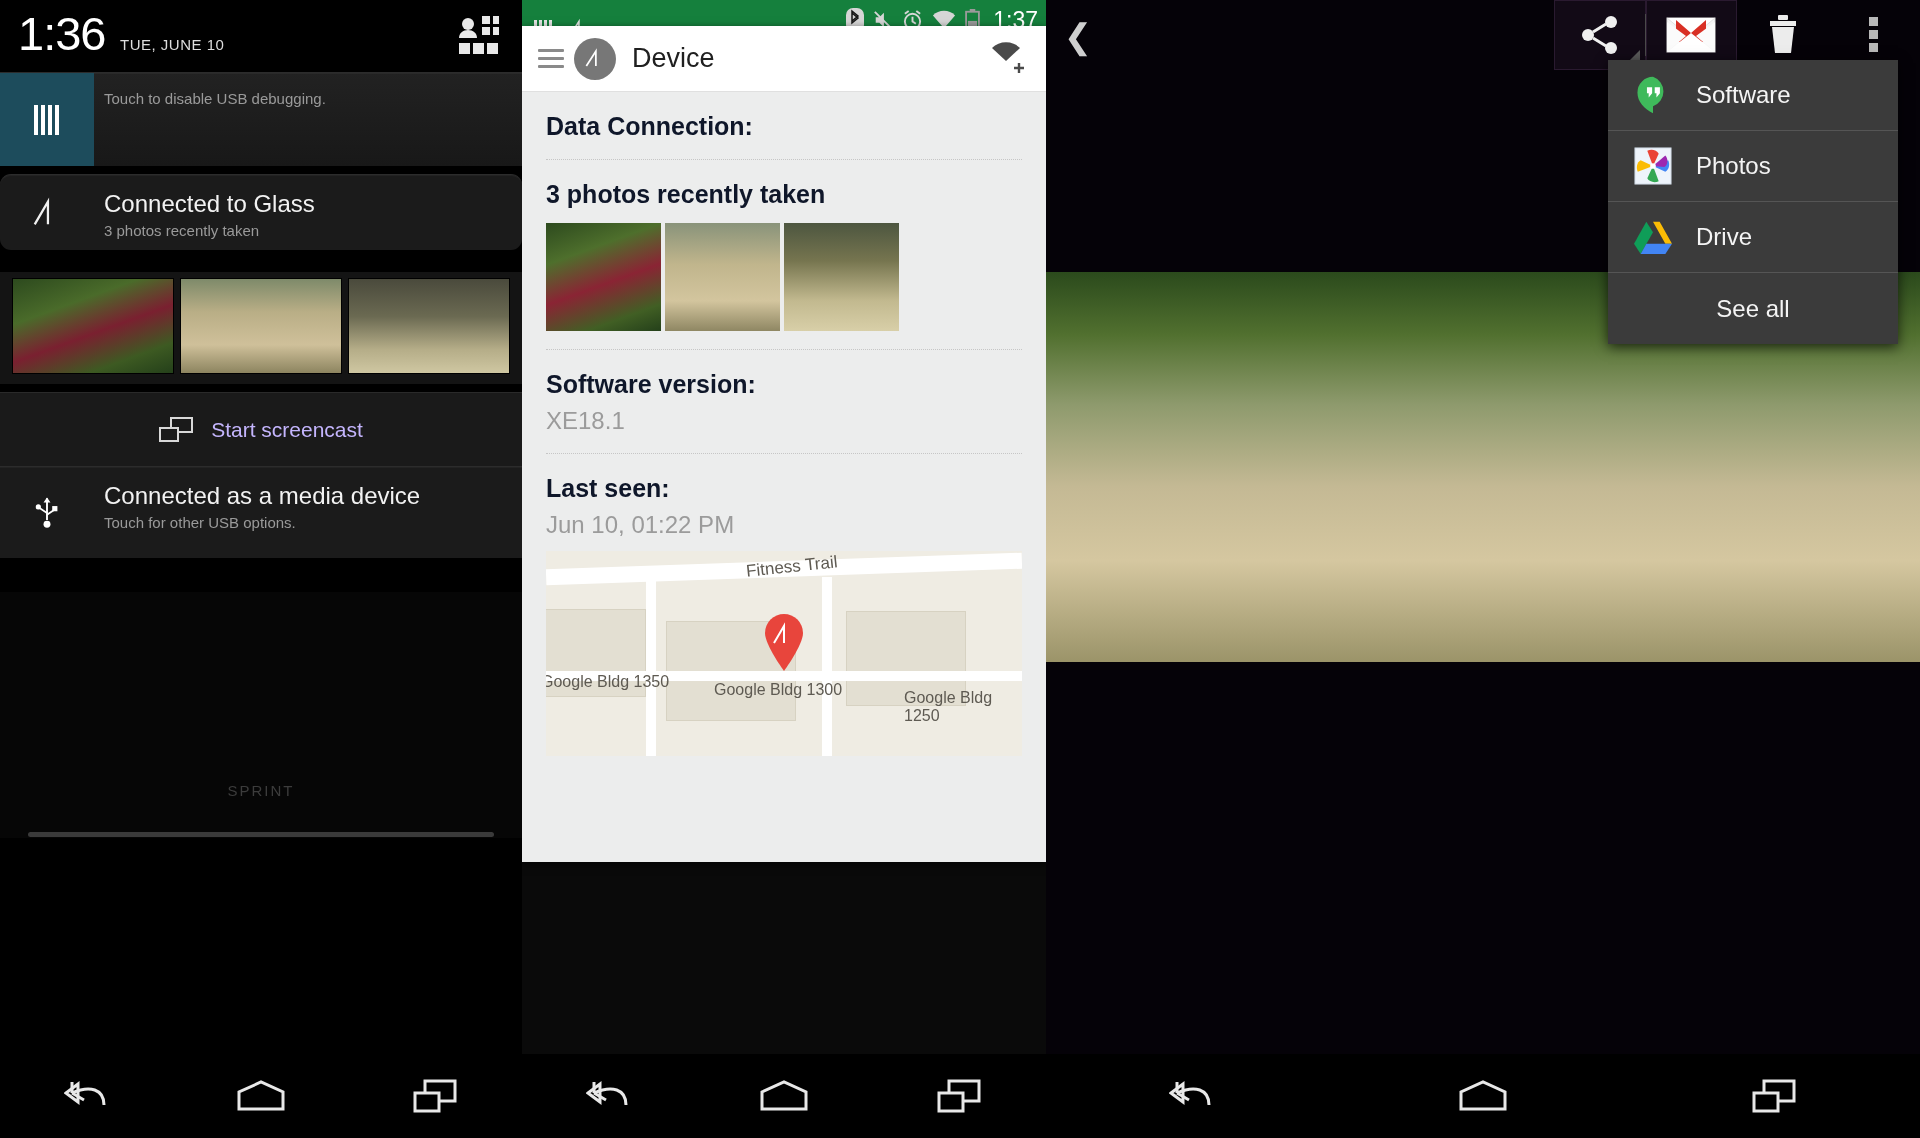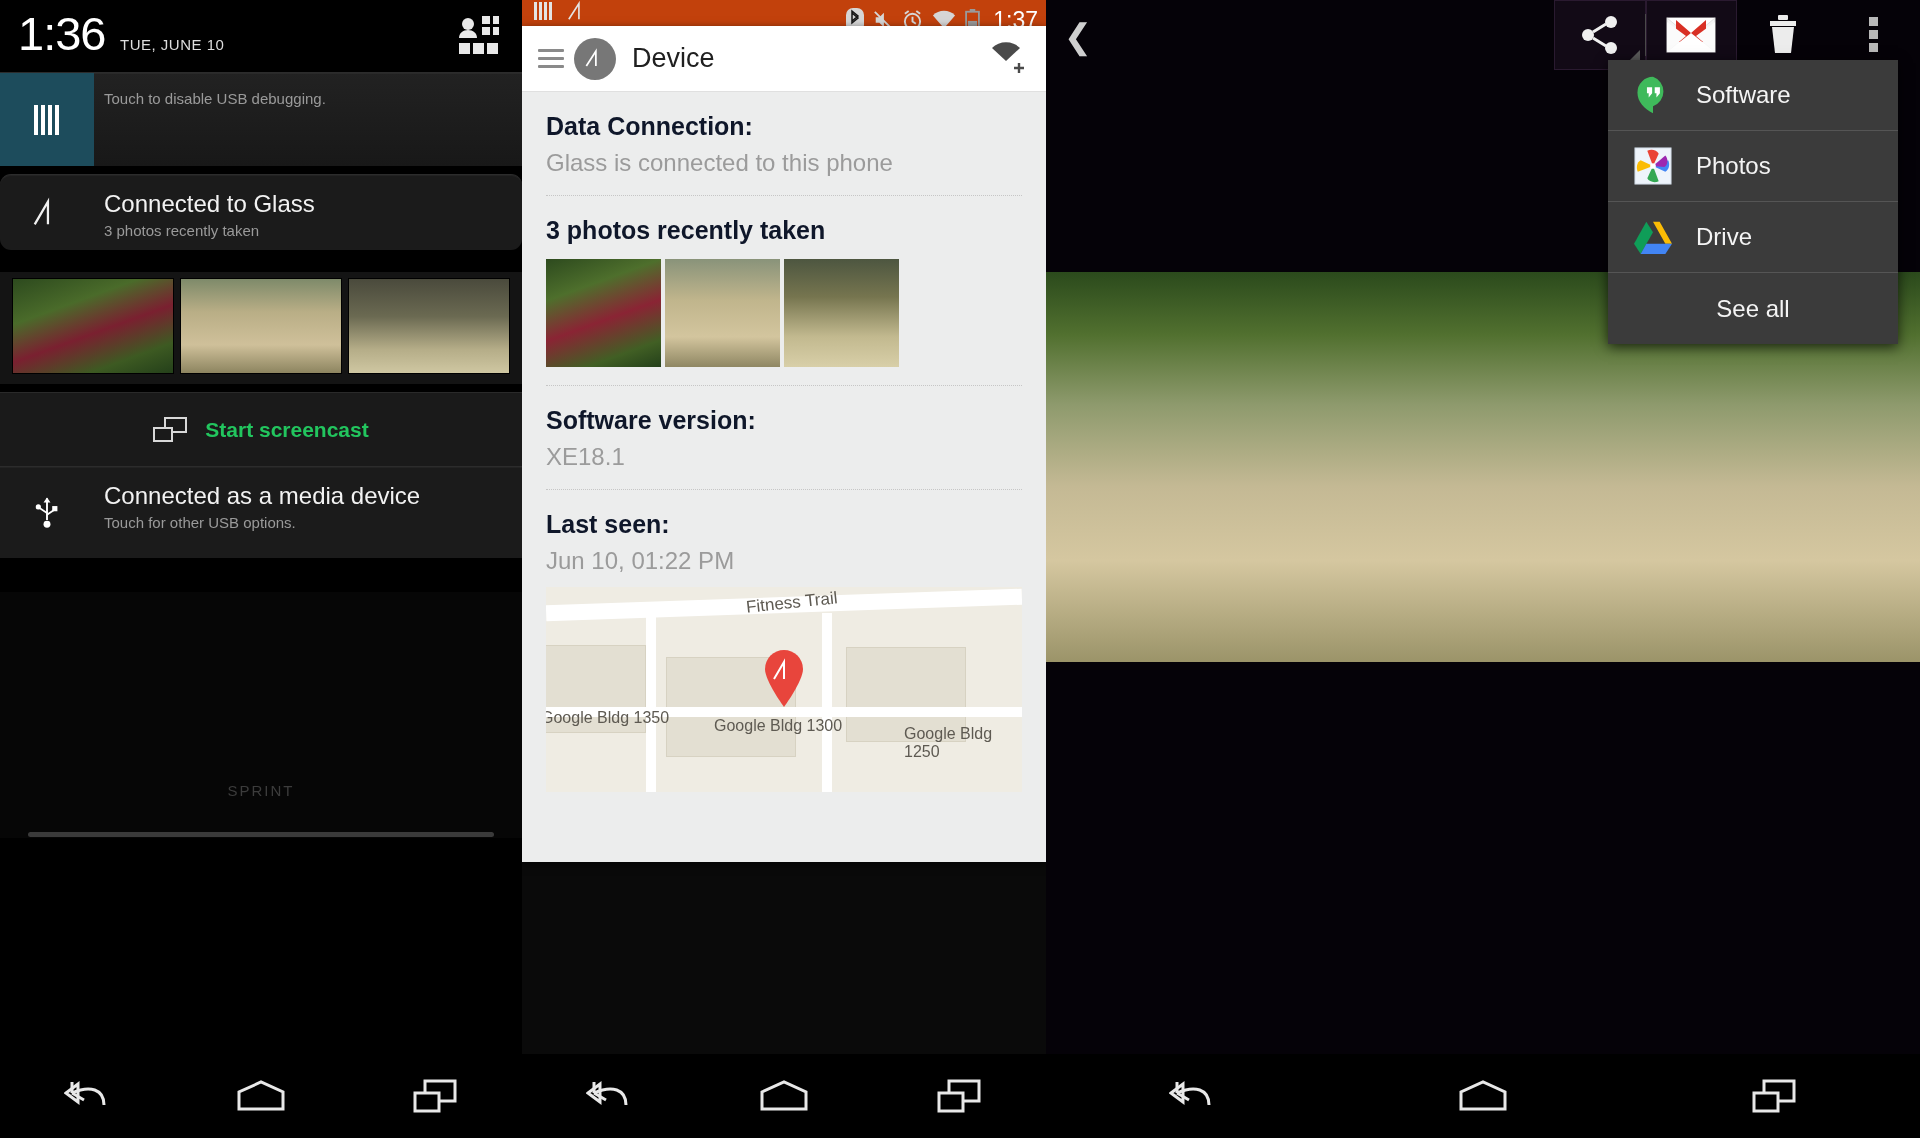--- a/index.html
+++ b/index.html
@@ -29,34 +29,34 @@
   .notif-sub { color:#9a9a9a; font-size:15px; font-weight:300; margin-top:3px; }
 
   .n1 { height:94px; }
   .n2 { height:76px; }
   .photo-strip { display:flex; gap:6px; background:#141414; padding:6px 12px 10px 12px; }
   .photo-strip .ph { width:164px; height:96px; border:1px solid #000;
                      background-size:cover; }
   .screencast-row { height:74px; display:flex; align-items:center;
                     justify-content:center; background:#1a1a1a;
                     border-top:1px solid #2a2a2a; }
-  .screencast-label { color:#22c55e; font-size:21px; font-weight:700; margin-left:18px; }
+  .screencast-label { color:#c4b5fd; font-size:21px; font-weight:400; margin-left:18px; }
   .n3 { height:92px; }
   .p1-filler { position:absolute; left:0; top:592px; width:522px; height:246px;
                background:#060606; }
   .carrier { position:absolute; left:0; top:782px; width:522px; text-align:center;
              color:#3c3c3c; font-size:15px; letter-spacing:2px; }
   .p1-handle { position:absolute; left:28px; top:832px; width:466px; height:5px;
                background:#3a3a3a; border-radius:3px; }
 
   
   .panel2 { position:absolute; left:522px; top:0; width:524px; height:1138px;
             background:#0a0a0a; overflow:hidden; }
   .p2-statusbar { position:absolute; left:0; top:0; width:524px; height:40px;
-                  background:#c2410c; display:flex; align-items:flex-start; }
+                  background:#15803d; display:flex; align-items:flex-end; }
   .sb-left { display:flex; align-items:center; gap:12px; padding-left:10px; }
   .sb-right { position:absolute; right:8px; top:0; height:40px;
               display:flex; align-items:center; gap:9px; }
   .sb-time { color:#fff; font-size:23px; font-weight:300; margin-left:4px; }
 
   .p2-card { position:absolute; left:0; top:26px; width:524px; height:836px;
              background:#eceded; box-shadow:0 2px 8px rgba(0,0,0,.6); }
   .p2-appbar { height:66px; background:#fff; display:flex; align-items:center;
                padding:0 16px; border-bottom:1px solid #e0e0e0; }
   .hamburger { width:26px; display:flex; flex-direction:column; gap:5px; }
@@ -264,21 +264,20 @@
             <path d="M20 22 L6 9 a20 20 0 0 1 28 0 Z" fill="#4a4a4a"></path>
             <path d="M33 24 v10 M28 29 h10" stroke="#4a4a4a" stroke-width="2.4"></path>
           </svg>
         </div>
       </div>
 
       <div class="p2-content">
 
         <div class="sec">
           <div class="sec-h">Data Connection:</div>
-          <div class="sec-v">Glass is connected to this phone</div>
         </div>
 
         <div class="sec">
           <div class="sec-h">3 photos recently taken</div>
           <div class="sec-photos">
             <div class="ph" style="background:linear-gradient(160deg,#2d4a1e 0%,#4e6f2c 28%,#8a2434 55%,#415f24 82%,#24401a 100%);"></div>
             <div class="ph" style="background:linear-gradient(180deg,#89937a 0%,#c0b58c 38%,#d3c59e 72%,#8f8763 100%);"></div>
             <div class="ph" style="background:linear-gradient(180deg,#4d5640 0%,#76754f 35%,#c2b98f 72%,#d8cfa8 100%);"></div>
           </div>
         </div>

